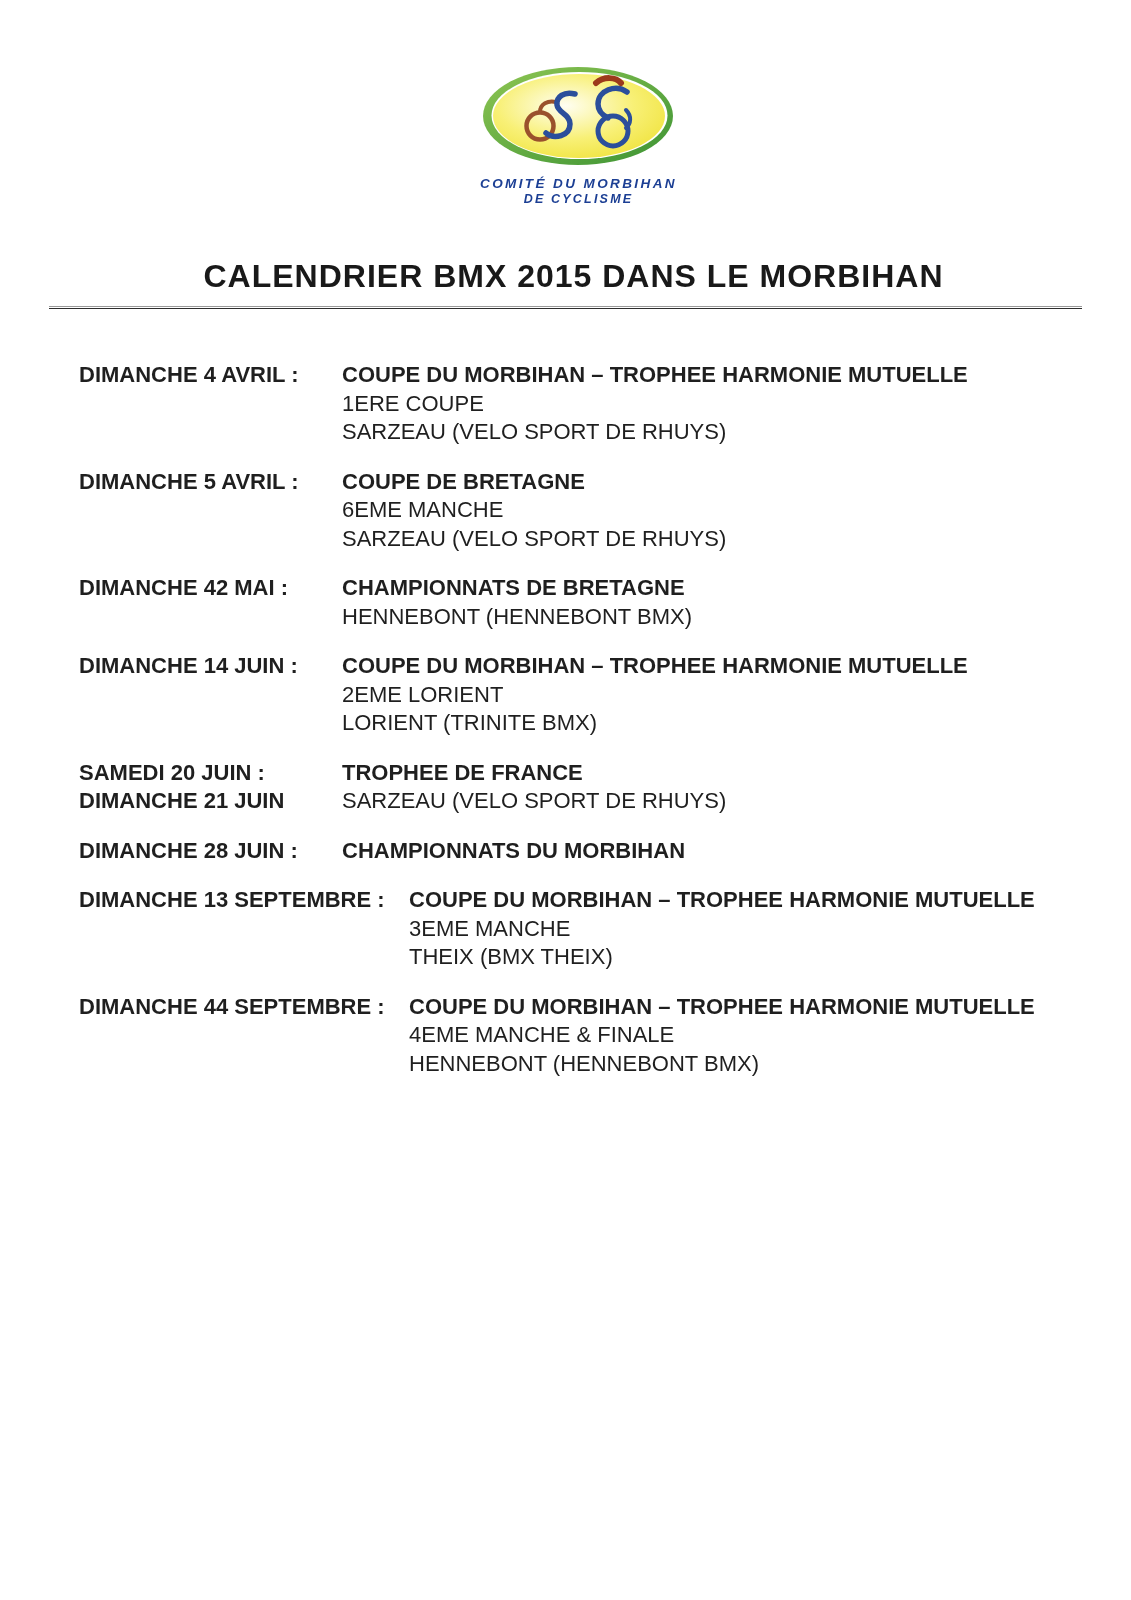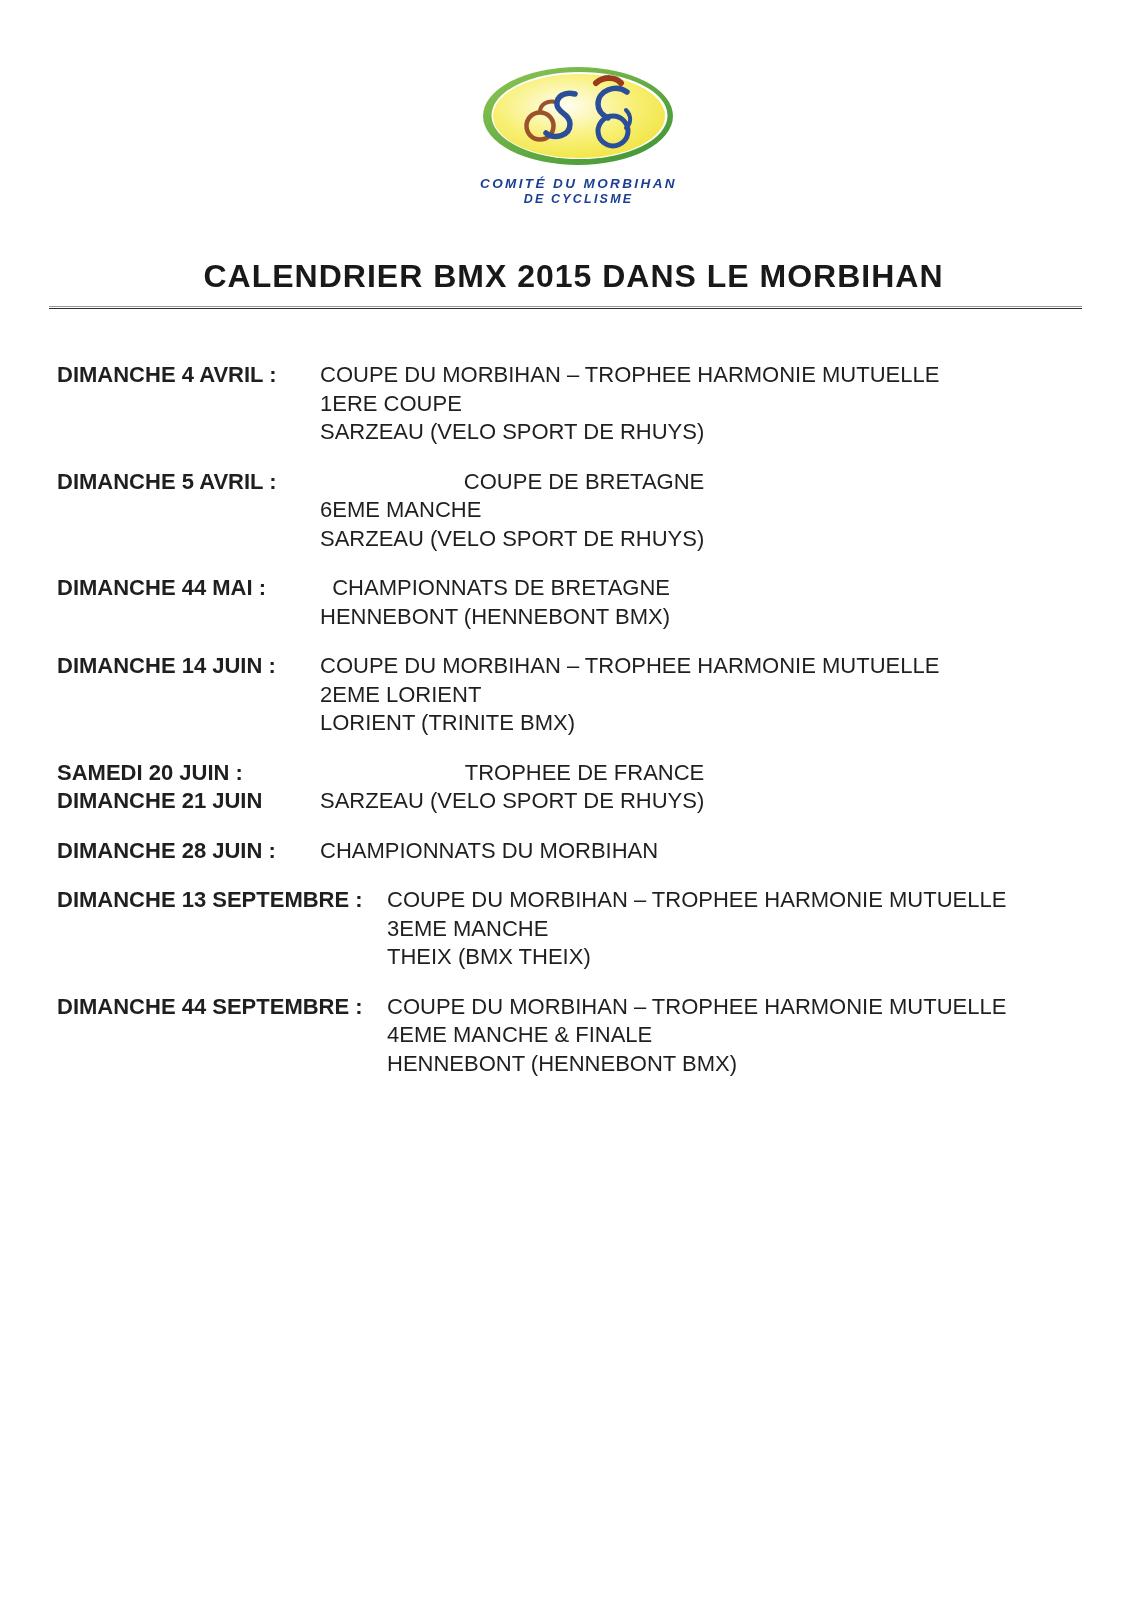--- a/index.html
+++ b/index.html
@@ -52,40 +52,40 @@
     transform: translateX(8px);
     white-space: nowrap;
   }
   .rule {
     margin: 11px 49px 0 49px;
     height: 3px;
     background: linear-gradient(#9a9a9a 0 1px, #ffffff 1px 1.5px, #2e2e2e 1.5px 3px);
   }
   
   .entries {
-    margin: 52px 0 0 57px;
+    margin: 52px 0 0 79px;
     font-size: 22px;
     line-height: 28.5px;
   }
   .entry {
     display: flex;
     margin-bottom: 21px;
   }
   .entry .dates {
     width: 263px;
     flex-shrink: 0;
     font-weight: bold;
     white-space: nowrap;
   }
   
   .entries .entry:nth-last-child(-n+2) .dates {
     width: 330px;
   }
   .desc { white-space: nowrap; }
-  .desc .desc-title { font-weight: normal; text-align: right; }
+  .desc .desc-title { font-weight: bold; }
 </style>
 </head>
 <body>
 
 <div class="logo-block">
   <svg width="196" height="100" viewBox="0 0 196 100" aria-hidden="true">
     <defs>
       <radialGradient id="yg" cx="42%" cy="38%" r="72%">
         <stop offset="0%" stop-color="#fffef2"></stop>
         <stop offset="55%" stop-color="#f8f076"></stop>
@@ -138,21 +138,21 @@
       </div>
     <div class="desc">
         <div class="desc-title">COUPE DE BRETAGNE</div>
         <div class="desc-line">6EME MANCHE</div>
         <div class="desc-line">SARZEAU (VELO SPORT DE RHUYS)</div>
       </div>
   </div>
 
   <div class="entry">
     <div class="dates">
-        <div class="date-line">DIMANCHE 44 MAI :</div>
+        <div class="date-line">DIMANCHE 42 MAI :</div>
       </div>
     <div class="desc">
         <div class="desc-title">CHAMPIONNATS DE BRETAGNE</div>
         <div class="desc-line">HENNEBONT (HENNEBONT BMX)</div>
       </div>
   </div>
 
   <div class="entry">
     <div class="dates">
         <div class="date-line">DIMANCHE 14 JUIN :</div>

